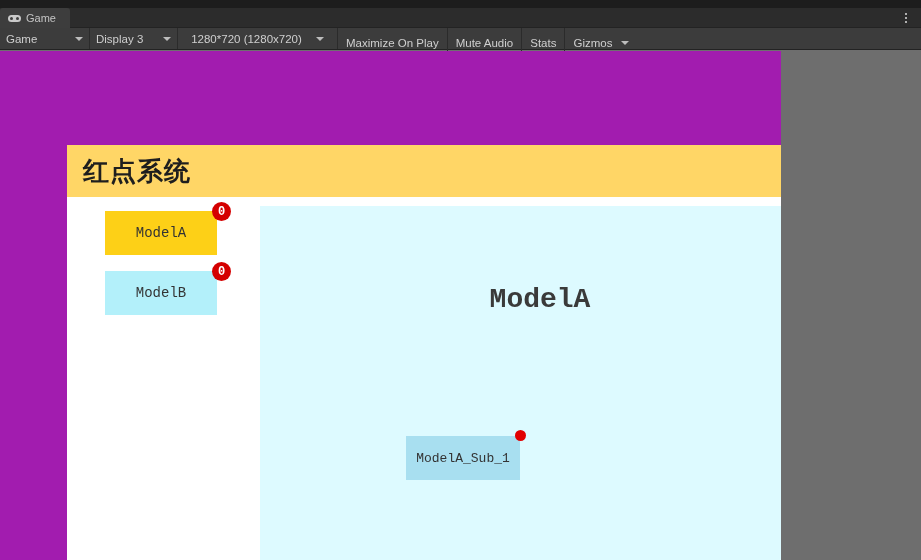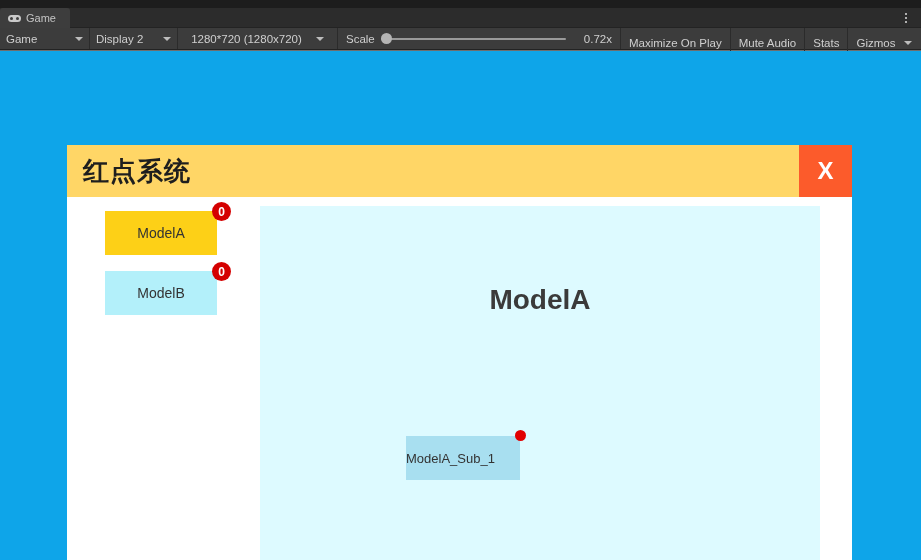--- a/index.html
+++ b/index.html
@@ -177,23 +177,24 @@
     padding: 8px 6px 0 8px;
     box-sizing: border-box;
     gap: 9px;
     white-space: nowrap;
   }
 
   
   .game-view {
     position: absolute;
     left: 0; top: 43px;
-    width: 921px; height: 510px;
-    background: #0ea5e9;
+    width: 781px; height: 510px;
+    background: #a21caf;
     overflow: hidden;
+    font-family: Liberation Mono, monospace;
   }
   .game-view-bottom {
     position: absolute;
     left: 0; top: 553px;
     width: 921px; height: 7px;
     background: #1d1d1d;
   }
 
   
   .dialog {
@@ -300,20 +301,21 @@
     top: 230px;
     display: flex;
     gap: 41px;
   }
   .sub-item {
     position: relative;
     width: 114px; height: 44px;
     background: #a8dff0;
     display: flex;
     align-items: center;
+    justify-content: center;
     font-size: 13px;
     color: #333333;
     cursor: pointer;
   }
   .dot-badge {
     position: absolute;
     right: -6px;
     top: -6px;
     width: 11px; height: 11px;
     border-radius: 50%;
@@ -342,37 +344,29 @@
   </div>
 
   <div class="toolbar">
 
     <div class="tb-dropdown" id="tb-game">
       <span class="lbl">Game</span>
       <span class="caret"></span>
     </div>
 
     <div class="tb-dropdown" id="tb-display">
-      <span class="lbl">Display 2</span>
+      <span class="lbl">Display 3</span>
       <span class="caret"></span>
     </div>
 
     <div class="tb-dropdown" id="tb-resolution">
       <span class="lbl">1280*720 (1280x720)</span>
       <span class="caret"></span>
     </div>
 
-    <div class="tb-scale">
-      <span>Scale</span>
-      <span class="slider">
-        <span class="track"></span>
-        <span class="knob"></span>
-      </span>
-      <span class="scale-value">0.72x</span>
-    </div>
 
     <div class="tb-btn">Maximize On Play</div>
     <div class="tb-btn">Mute Audio</div>
     <div class="tb-btn">Stats</div>
 
     <div class="tb-gizmos">
       <span>Gizmos</span>
       <span class="caret"></span>
     </div>
   </div>

